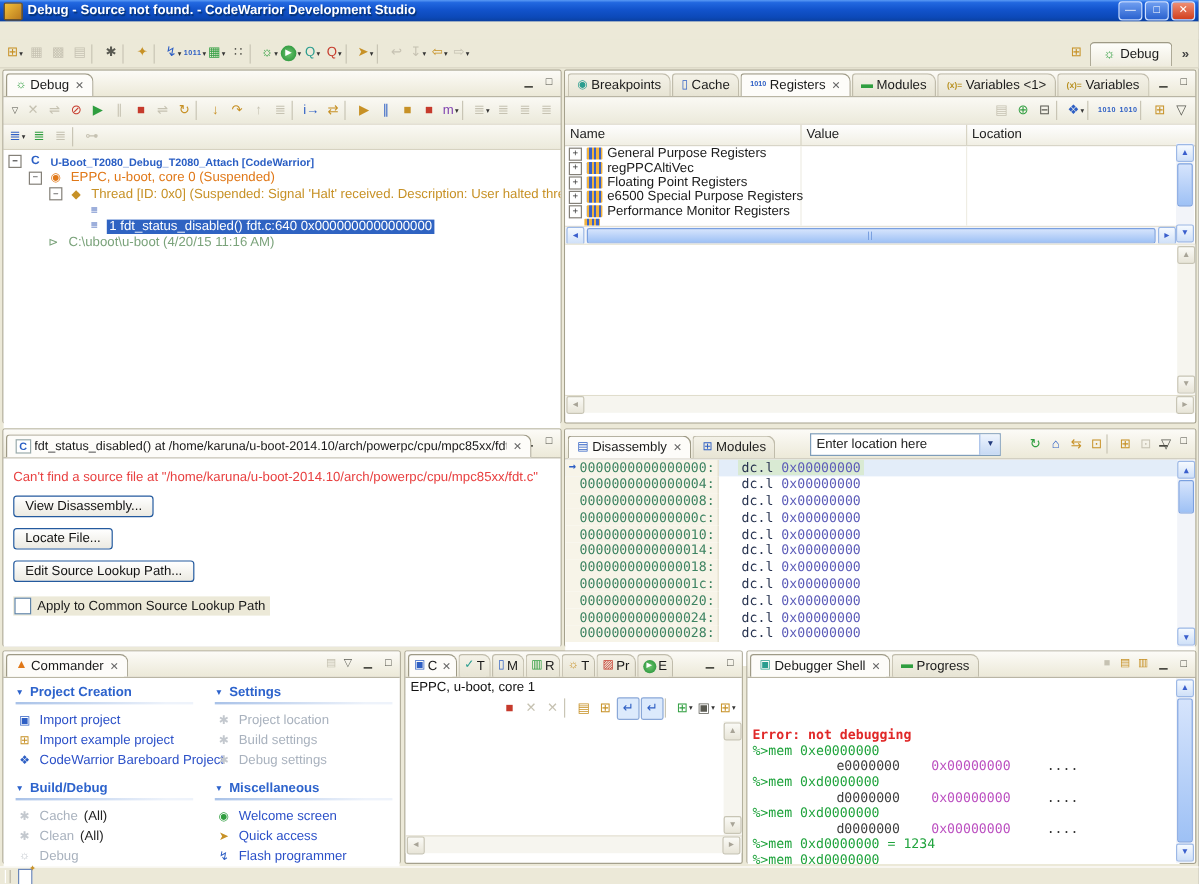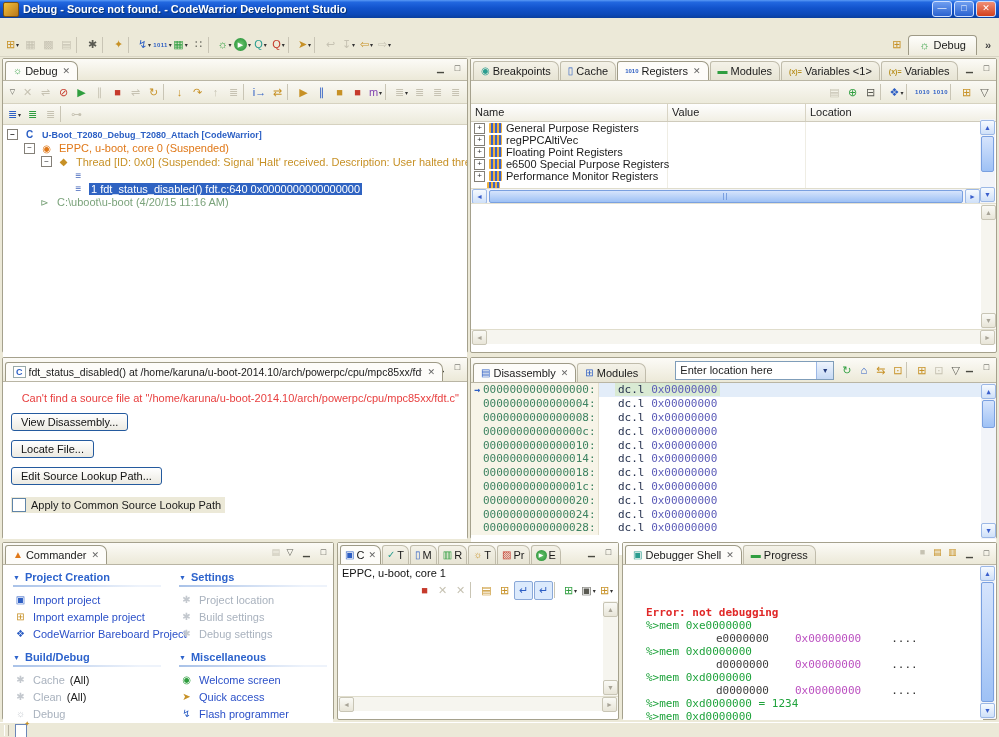--- a/index.html
+++ b/index.html
@@ -91,28 +91,28 @@
     color:#3a5fcd;font-size:7px;display:flex;align-items:center;justify-content:center;flex:none;}
   .sbarrow.pale{border-color:#c8c5b5;color:#a8a497;background:linear-gradient(#fafaf6,#e8e5d8);}
   .sbthumb{background:linear-gradient(#d6e4fc,#9ec1f5);border:1px solid #7aa0e0;border-radius:2px;}
   .hsb .sbthumb{height:11px;margin:0 1px;position:relative;}
   .hsb .sbthumb::after{content:"";position:absolute;left:50%;top:2px;bottom:2px;width:6px;margin-left:-3px;
     background:repeating-linear-gradient(90deg,#7aa0e0 0 1px,transparent 1px 3px);}
   .vsb .sbthumb{width:11px;}
   .sbtrack{flex:1;}
 
   
-  .srcmsg{color:#e84040;padding:10px 8px 0;text-align:right;}
+  .srcmsg{color:#e84040;padding:10px 8px 0;}
   .xpbtn{display:block;margin:9px 0 0 8px;padding:2px 9px;font-size:11px;font-family:"Liberation Sans",sans-serif;
     border:1px solid #245a9e;border-radius:3px;background:linear-gradient(#ffffff,#eceae2);color:#111;}
   .cbrow{display:inline-flex;align-items:center;gap:5px;margin:12px 0 0 8px;background:#ece9d8;padding:1px 4px 1px 1px;}
   .cb{width:12px;height:12px;border:1px solid #5f84a8;background:#fff;display:inline-block;}
 
   
-  .combo{display:inline-flex;align-items:center;border:1px solid #7f9db9;background:#fff;height:17px;margin:0 4px;}
+  .combo{display:inline-flex;align-items:center;border:1px solid #7f9db9;background:#fff;height:17px;margin:0 20px;}
   .combo-text{width:132px;padding:0 4px;color:#222;white-space:nowrap;overflow:hidden;}
   .combo-btn{width:16px;height:100%;background:linear-gradient(#eef4fd,#c6d9f4);border-left:1px solid #9cb8e6;display:flex;align-items:center;justify-content:center;font-size:7px;color:#223a7c;}
   .combo-btn::before{content:"▼";}
   .dlist{font-family:"DejaVu Sans Mono",monospace;font-size:11px;background:#fff;position:relative;overflow:hidden;}
   .dline{display:flex;height:13.8px;align-items:center;white-space:pre;}
   .dgut{width:128px;flex:none;background:#f7f4e8;border-right:1px solid #e3dfcd;display:flex;align-items:center;height:100%;box-sizing:border-box;}
   .dmark{width:12px;flex:none;color:#2e5fc4;font-weight:bold;font-size:10px;text-align:center;}
   .dline.current .dmark::before{content:"→";}
   .daddr{color:#3d8361;}
   .dins{margin-left:16px;padding:0 3px;color:#26324f;}
@@ -131,21 +131,21 @@
   .citem{display:flex;align-items:center;gap:5px;height:17px;white-space:nowrap;}
   .cic{width:15px;text-align:center;font-size:10px;color:var(--icc,#8a8a80);flex:none;}
   .clabel{color:#2b50c8;}
   .citem.disabled .clabel{color:#a9b2be;}
   .citem.disabled .cic{color:#c3c8ce;}
   .csuffix{color:#222;}
 
   
   .eppclabel{padding:2px 0 0 4px;background:#fff;color:#111;}
   .shell{font-family:"DejaVu Sans Mono",monospace;font-size:11px;line-height:13px;background:#fff;padding:2px 0 0 4px;overflow:hidden;white-space:pre;}
-  .shline{height:13px;margin-left:19px;}
+  .shline{height:13px;}
   .t-error .cmd{color:#e02828;font-weight:bold;}
   .t-command .cmd{color:#1fa33c;}
   .addr{margin-left:70px;color:#3c3c3c;}
   .val{margin-left:26px;color:#bb4fc0;}
   .ascii{margin-left:30px;color:#333;}
 
   
   .statusbar{position:absolute;left:0;top:722px;width:100%;height:15px;background:#ece9d8;border-top:1px solid #fff;display:flex;align-items:center;}
   .sgrip{width:3px;height:11px;border-left:1px solid #fff;border-right:1px solid #b9b5a4;margin:0 6px 0 4px;}
   .statico{width:10px;height:12px;border:1px solid #6a86b8;background:#fff;position:relative;}

